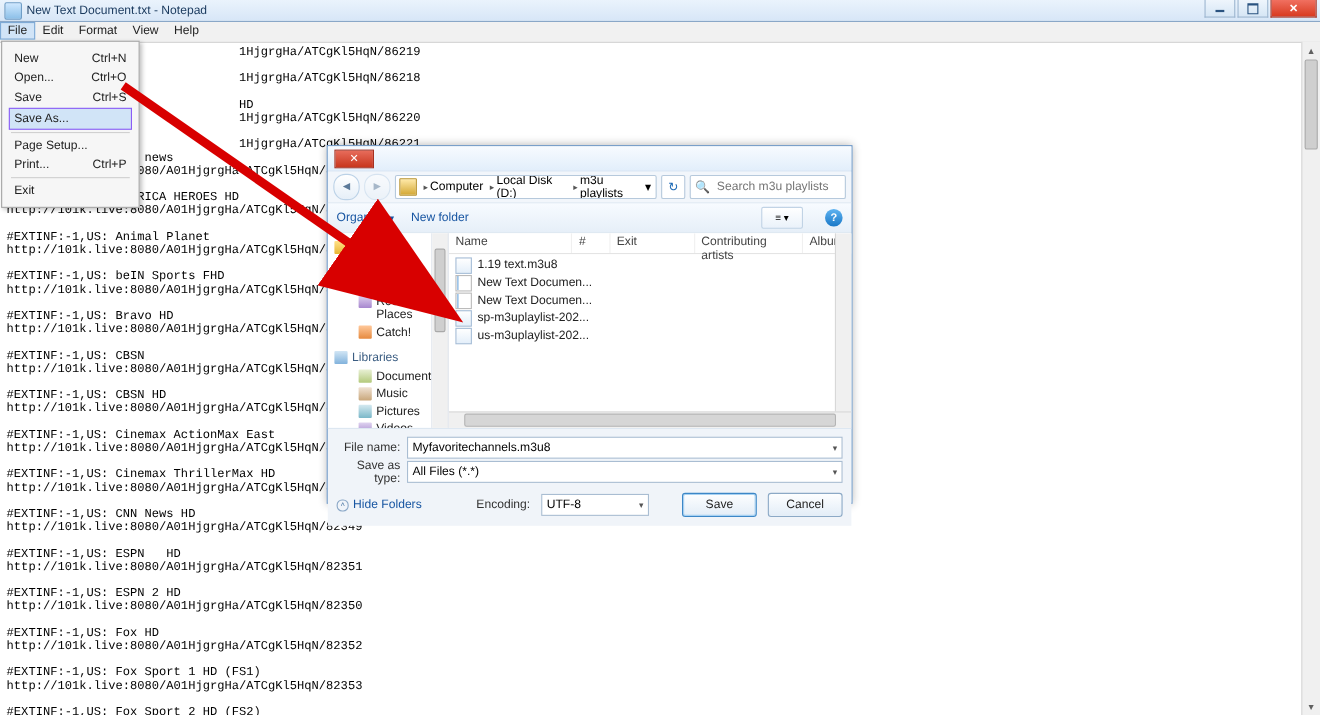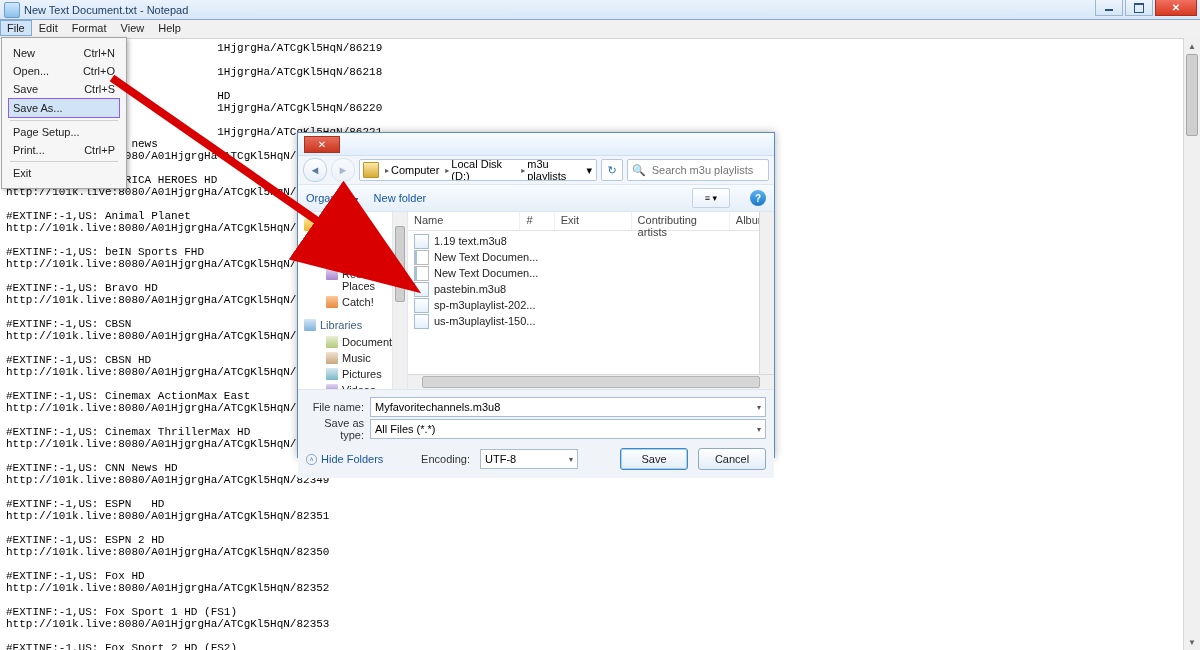--- a/index.html
+++ b/index.html
@@ -83,21 +83,21 @@
   .bottomfields{background:#f0f4f9;padding:6px 8px 0;border-top:1px solid #dde7f1}
   .fldrow{display:flex;align-items:center;height:22px;gap:6px}
   .fldrow label{width:58px;text-align:right;font-size:11px;color:#333}
   .fldrow .combo{flex:1;height:18px;border:1px solid #a9bdd2;background:#fff;display:flex;align-items:center;padding:0 4px;font-size:11px;position:relative}
   .fldrow .combo .tri{position:absolute;right:4px;font-size:8px;color:#555}
   .bottombar{display:flex;align-items:center;padding:8px;gap:10px;background:#f0f4f9}
   .hidefolders{color:#1856a2;font-size:11px;display:flex;align-items:center;gap:4px}
   .hidefolders .chev{width:9px;height:9px;border:1px solid #8aa7c7;border-radius:5px;display:flex;align-items:center;justify-content:center;font-size:7px;color:#4b76a2}
   .bottombar .spacer{flex:1}
   .bottombar label{font-size:11px;color:#333}
-  .enc{width:88px;height:18px;border:1px solid #a9bdd2;background:#fff;display:flex;align-items:center;padding:0 4px;font-size:11px;position:relative;margin-right:32px}
+  .enc{width:88px;height:18px;border:1px solid #a9bdd2;background:#fff;display:flex;align-items:center;padding:0 4px;font-size:11px;position:relative;margin-right:20px}
   .enc .tri{position:absolute;right:4px;font-size:8px;color:#555}
   .btn{width:66px;height:20px;border:1px solid #8ca9c6;background:linear-gradient(#fdfeff,#e3edf7);border-radius:3px;display:flex;align-items:center;justify-content:center;font-size:11px;color:#222}
   .btn.primary{border-color:#3c87c7;box-shadow:0 0 0 1px #a7d1f2 inset}
   .navpane-scroll{width:14px;background:#f0f0f0;border-right:1px solid #e1e7ee}
   .navpane-scroll .nvthumb{margin:14px 2px;height:74px;background:#cfcfcf;border:1px solid #a9a9a9;border-radius:2px}
 </style>
 </head>
 <body>
 
 <div class="titlebar">
@@ -338,29 +338,25 @@
         <div class="frow">
             <span class="fico txt"></span>
             <span>New Text Documen...</span>
           </div>
         <div class="frow">
             <span class="fico txt"></span>
             <span>New Text Documen...</span>
           </div>
         <div class="frow">
             <span class="fico m3u"></span>
-            <span>pastebin.m3u8</span>
+            <span>sp-m3uplaylist-202...</span>
           </div>
         <div class="frow">
             <span class="fico m3u"></span>
-            <span>sp-m3uplaylist-202...</span>
-          </div>
-        <div class="frow">
-            <span class="fico m3u"></span>
-            <span>us-m3uplaylist-150...</span>
+            <span>us-m3uplaylist-202...</span>
           </div>
       </div>
       <div class="vscroll2"></div>
       <div class="hscroll">
           <div class="hthumb"></div>
         </div>
     </div>
   </div>
   <div class="bottomfields">
     <div class="fldrow">

